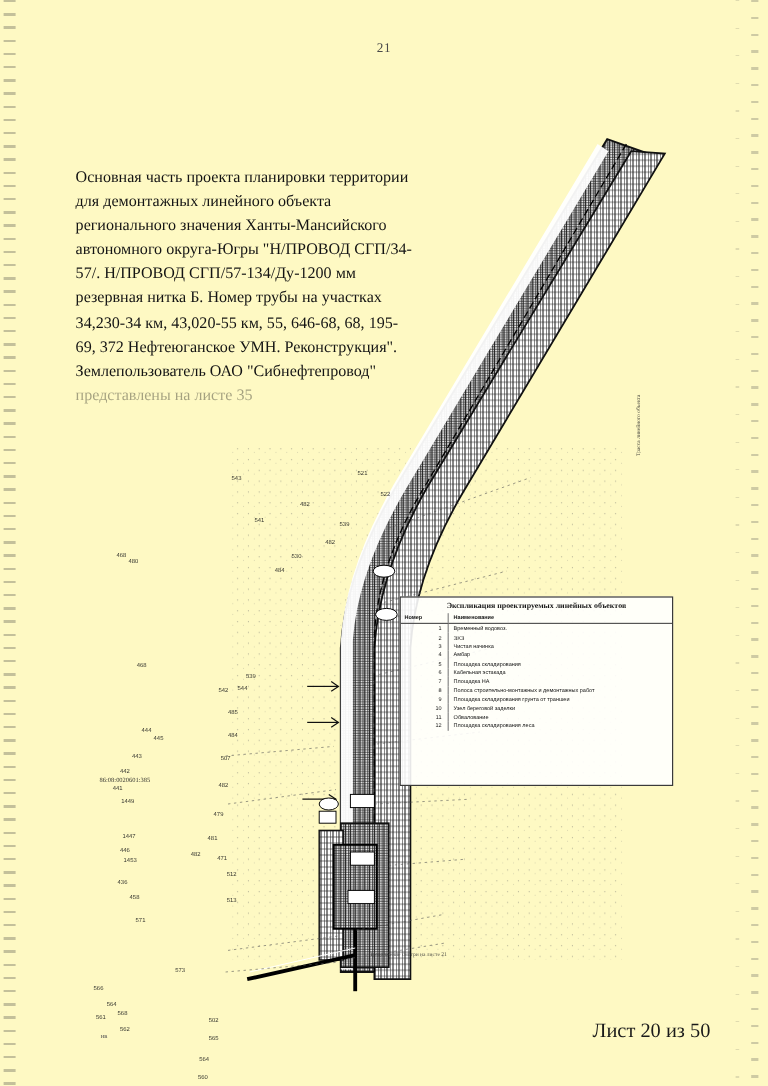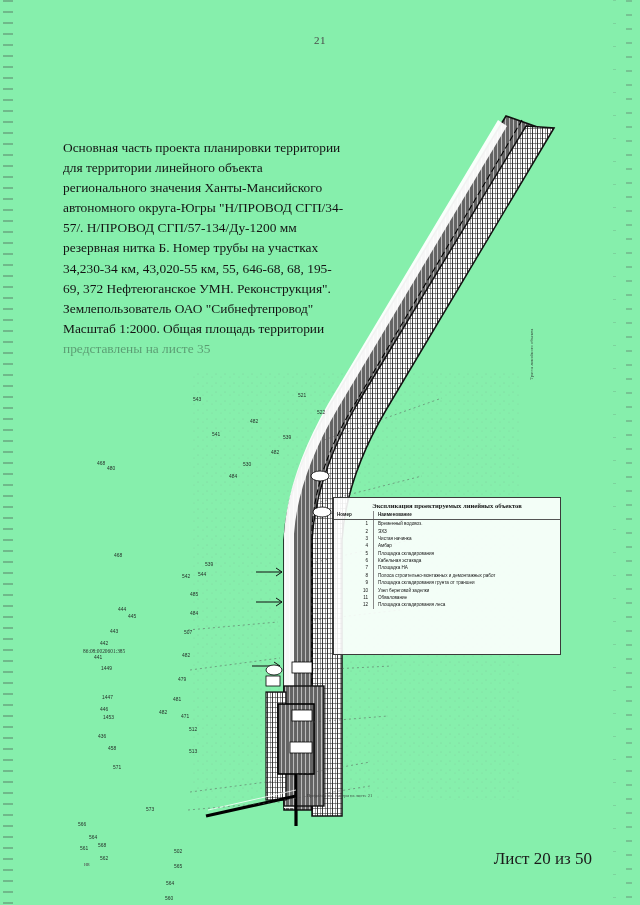--- a/index.html
+++ b/index.html
@@ -5,21 +5,21 @@
 <style>
   html,body{margin:0;padding:0;background:#fff;}
   body{
     width:640px;height:905px;position:relative;overflow:hidden;
     font-family:"Liberation Serif", serif;
     color:#111;
     -webkit-font-smoothing:none;
   }
   
   #page{
-    position:absolute;inset:0;background:#86efac;
+    position:absolute;inset:0;background:#fef9c3;
   }
   
   .scan-edge{
     position:absolute;top:0;bottom:0;width:10px;
     opacity:.55;
   }
   .scan-edge.left{
     left:3px;
     background:
       repeating-linear-gradient(to bottom,
@@ -266,29 +266,28 @@
 
 
   <div id="vertical-note">Трасса линейного объекта</div>
 
   <div id="bottom-map-note">Продолжение смотри на листе 21</div>
 
   <div id="plot-code">86:08:0020601:385</div>
 
   <div id="text-block">
       <div class="ln">Основная часть проекта планировки территории</div>
-      <div class="ln">для территории линейного объекта</div>
+      <div class="ln">для демонтажных линейного объекта</div>
       <div class="ln">регионального значения Ханты-Мансийского</div>
       <div class="ln">автономного округа-Югры "Н/ПРОВОД СГП/34-</div>
       <div class="ln">57/. Н/ПРОВОД СГП/57-134/Ду-1200 мм</div>
       <div class="ln">резервная нитка Б. Номер трубы на участках</div>
       <div class="ln">34,230-34 км, 43,020-55 км, 55, 646-68, 68, 195-</div>
       <div class="ln">69, 372 Нефтеюганское УМН. Реконструкция".</div>
       <div class="ln">Землепользователь ОАО "Сибнефтепровод"</div>
-      <div class="ln">Масштаб 1:2000. Общая площадь территории</div>
       <div class="ln fade2">представлены на листе 35</div>
     </div>
 
   <div id="legend">
     <div id="legend-title">Экспликация проектируемых линейных объектов</div>
     <table>
       <thead>
         <tr>
           <th class="c-num">Номер</th>
           <th class="c-name">Наименование</th>

